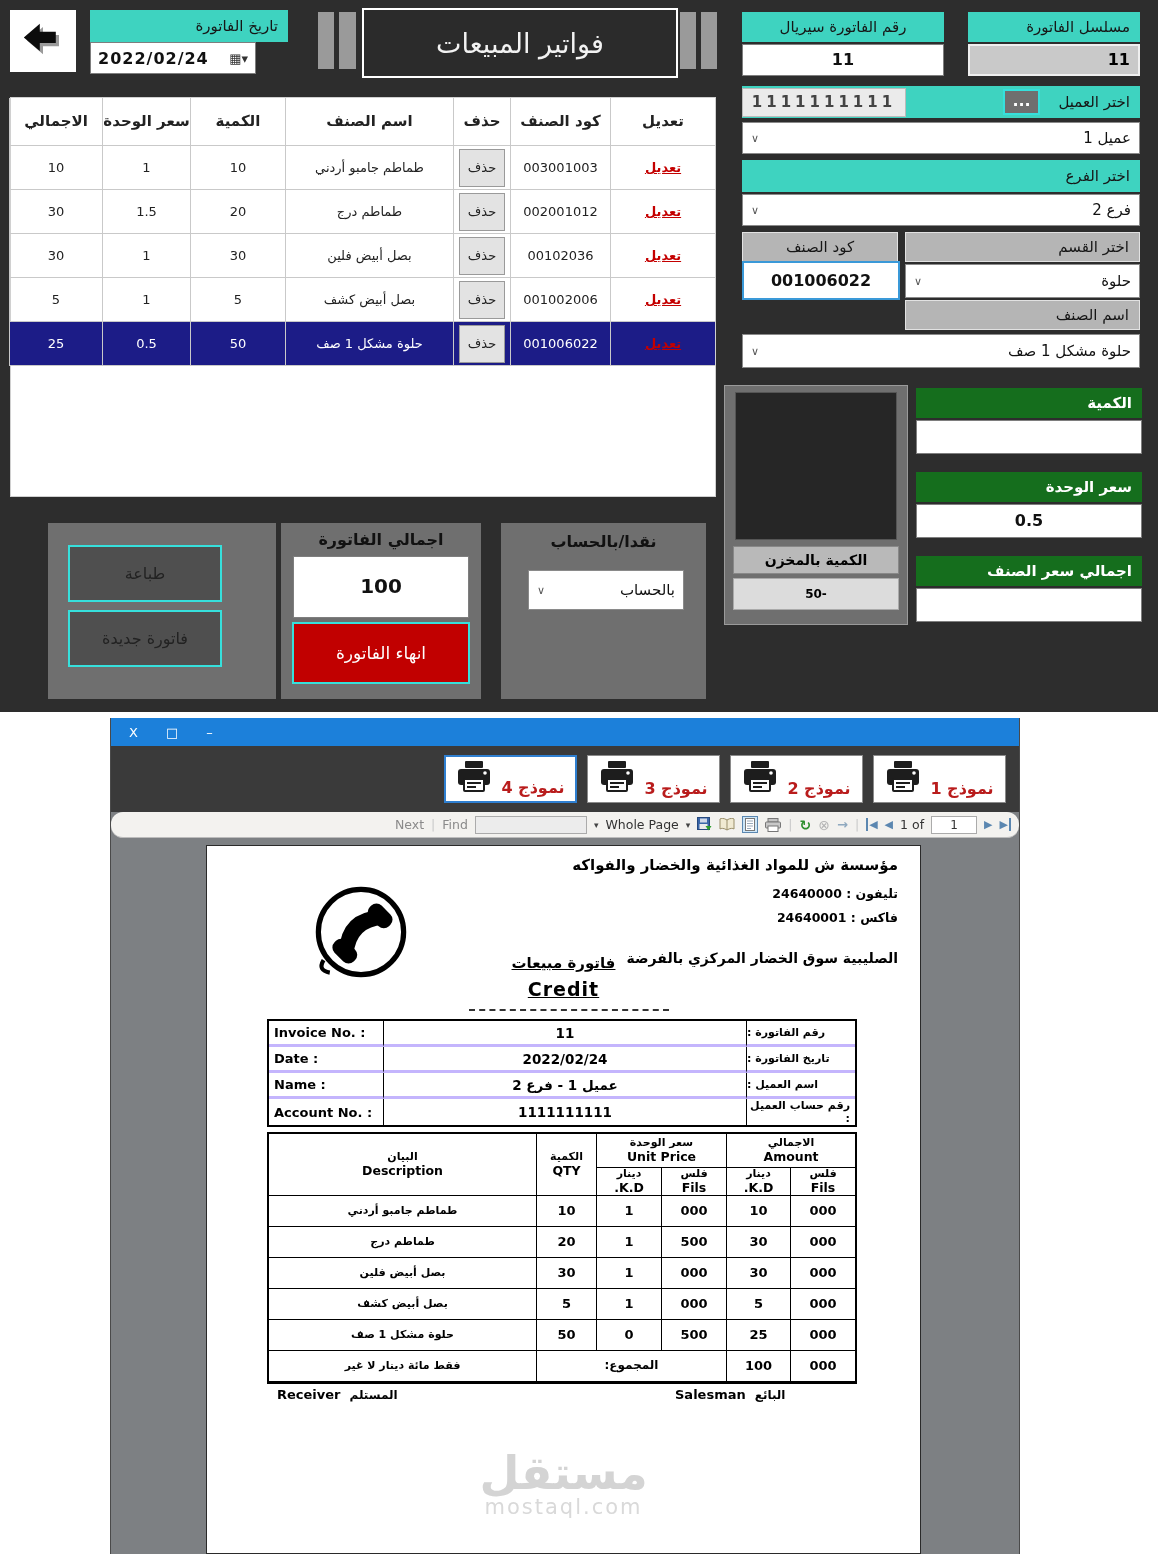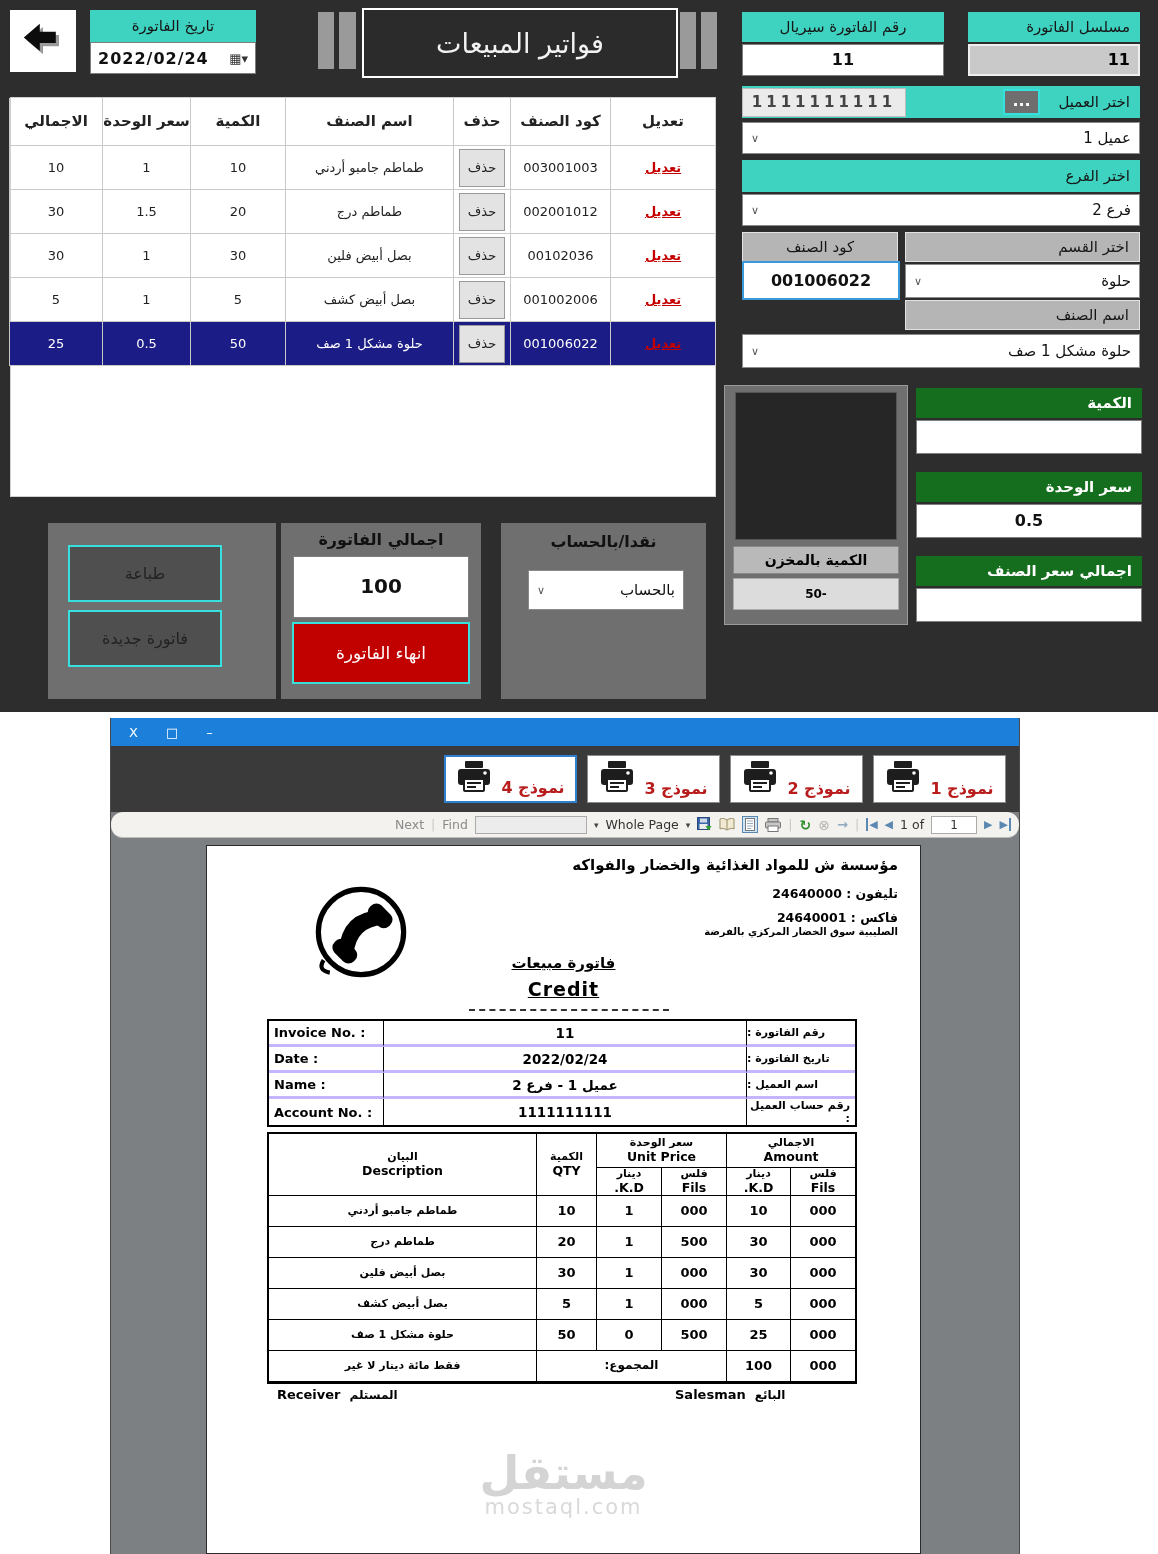--- a/index.html
+++ b/index.html
@@ -10,21 +10,21 @@
   
   .form-sec { position:absolute; left:0; top:0; width:1158px; height:712px; background:#2d2d2d; }
 
   .back-btn { left:10px; top:10px; width:66px; height:62px; background:#fff; display:flex; align-items:center; justify-content:center; cursor:pointer; }
 
   .lbl-teal { background:#3ed3c0; color:#161616; font-size:15px; direction:rtl; text-align:right; padding:0 10px; line-height:30px; }
   .lbl-gray { background:#b5b5b5; border:1px solid #e2e2e2; color:#161616; font-size:15px; direction:rtl; text-align:right; padding:0 10px; line-height:28px; }
   .lbl-green { background:#156e1d; color:#fff; font-weight:bold; font-size:15px; direction:rtl; text-align:right; padding:0 10px; line-height:30px; }
   .fld { background:#fff; border:1px solid #7e7e7e; font-weight:bold; font-size:16px; color:#111; text-align:center; }
 
-  .date-label { left:90px; top:10px; width:166px; height:32px; line-height:32px;text-align:center; }
+  .date-label { left:90px; top:10px; width:198px; height:32px; line-height:32px; }
   .date-field { left:90px; top:42px; width:166px; height:32px; display:flex; align-items:center; padding:0 7px; text-align:left; }
   .date-field .dval { flex:1; text-align:left; letter-spacing:1px; }
   .cal-icon { color:#333; font-size:13px; }
   .cal-icon::after { content:"▦▾"; }
 
   .bar { top:12px; width:16px; height:57px; background:#9a9a9a; }
   .bar1 { left:318px; } .bar2 { left:339px; width:17px; } .bar3 { left:680px; } .bar4 { left:701px; }
   .title-box { left:362px; top:8px; width:316px; height:70px; background:#2b2b2b; border:2px solid #fff; display:flex; align-items:center; justify-content:center; }
   .title-box span { color:#f2f2f2; font-size:27px; direction:rtl; }
 
@@ -117,21 +117,21 @@
   .navg { color:#5b87b0; font-size:11px; cursor:pointer; }
   .nav-first { border-left:2px solid #5b87b0; padding-left:1px; }
   .nav-last { border-right:2px solid #5b87b0; padding-right:1px; }
   .page-box { width:46px; height:18px; background:#fff; border:1px solid #ababab; text-align:center; line-height:16px; font-size:12px; }
 
   
   .rpage { position:absolute; left:95px; top:127px; width:715px; height:709px; background:#fff; border:1px solid #2a2a2a; }
   .r-company { position:absolute; right:22px; top:10px; font-weight:bold; font-size:15px; direction:rtl; color:#000; }
   .r-line { position:absolute; right:22px; font-weight:bold; font-size:12.5px; direction:rtl; color:#000; }
   .r-phone { top:40px; } .r-fax { top:64px; }
-  .r-addr { top:80px; font-size:10px; }
+  .r-addr { top:104px; font-size:14px; }
   .r-logo { position:absolute; left:102px; top:33px; }
   .r-title-ar { position:absolute; left:0; top:108px; width:100%; text-align:center; font-weight:bold; font-size:15px; text-decoration:underline; direction:rtl; }
   .r-title-en { position:absolute; left:0; top:132px; width:100%; text-align:center; font-weight:bold; font-size:19px; text-decoration:underline; letter-spacing:1px; }
   .r-dash { position:absolute; left:262px; top:163px; width:200px; border-top:2px dashed #333; }
 
   .info-table { position:absolute; left:60px; top:173px; width:590px; border:2px solid #000; display:grid; grid-template-columns:115px 363px 108px; grid-auto-rows:26px; }
   .info-table > div { border-right:1px solid #000; border-bottom:3px solid #c4b5fd; display:flex; align-items:center; font-weight:bold; color:#000; }
   .inf-en { font-size:13px; padding-left:5px; }
   .inf-val { justify-content:center; font-size:13.5px; direction:rtl; }
   .inf-ar { border-right:none !important; justify-content:flex-end; padding-right:5px; font-size:11px; direction:rtl; }

